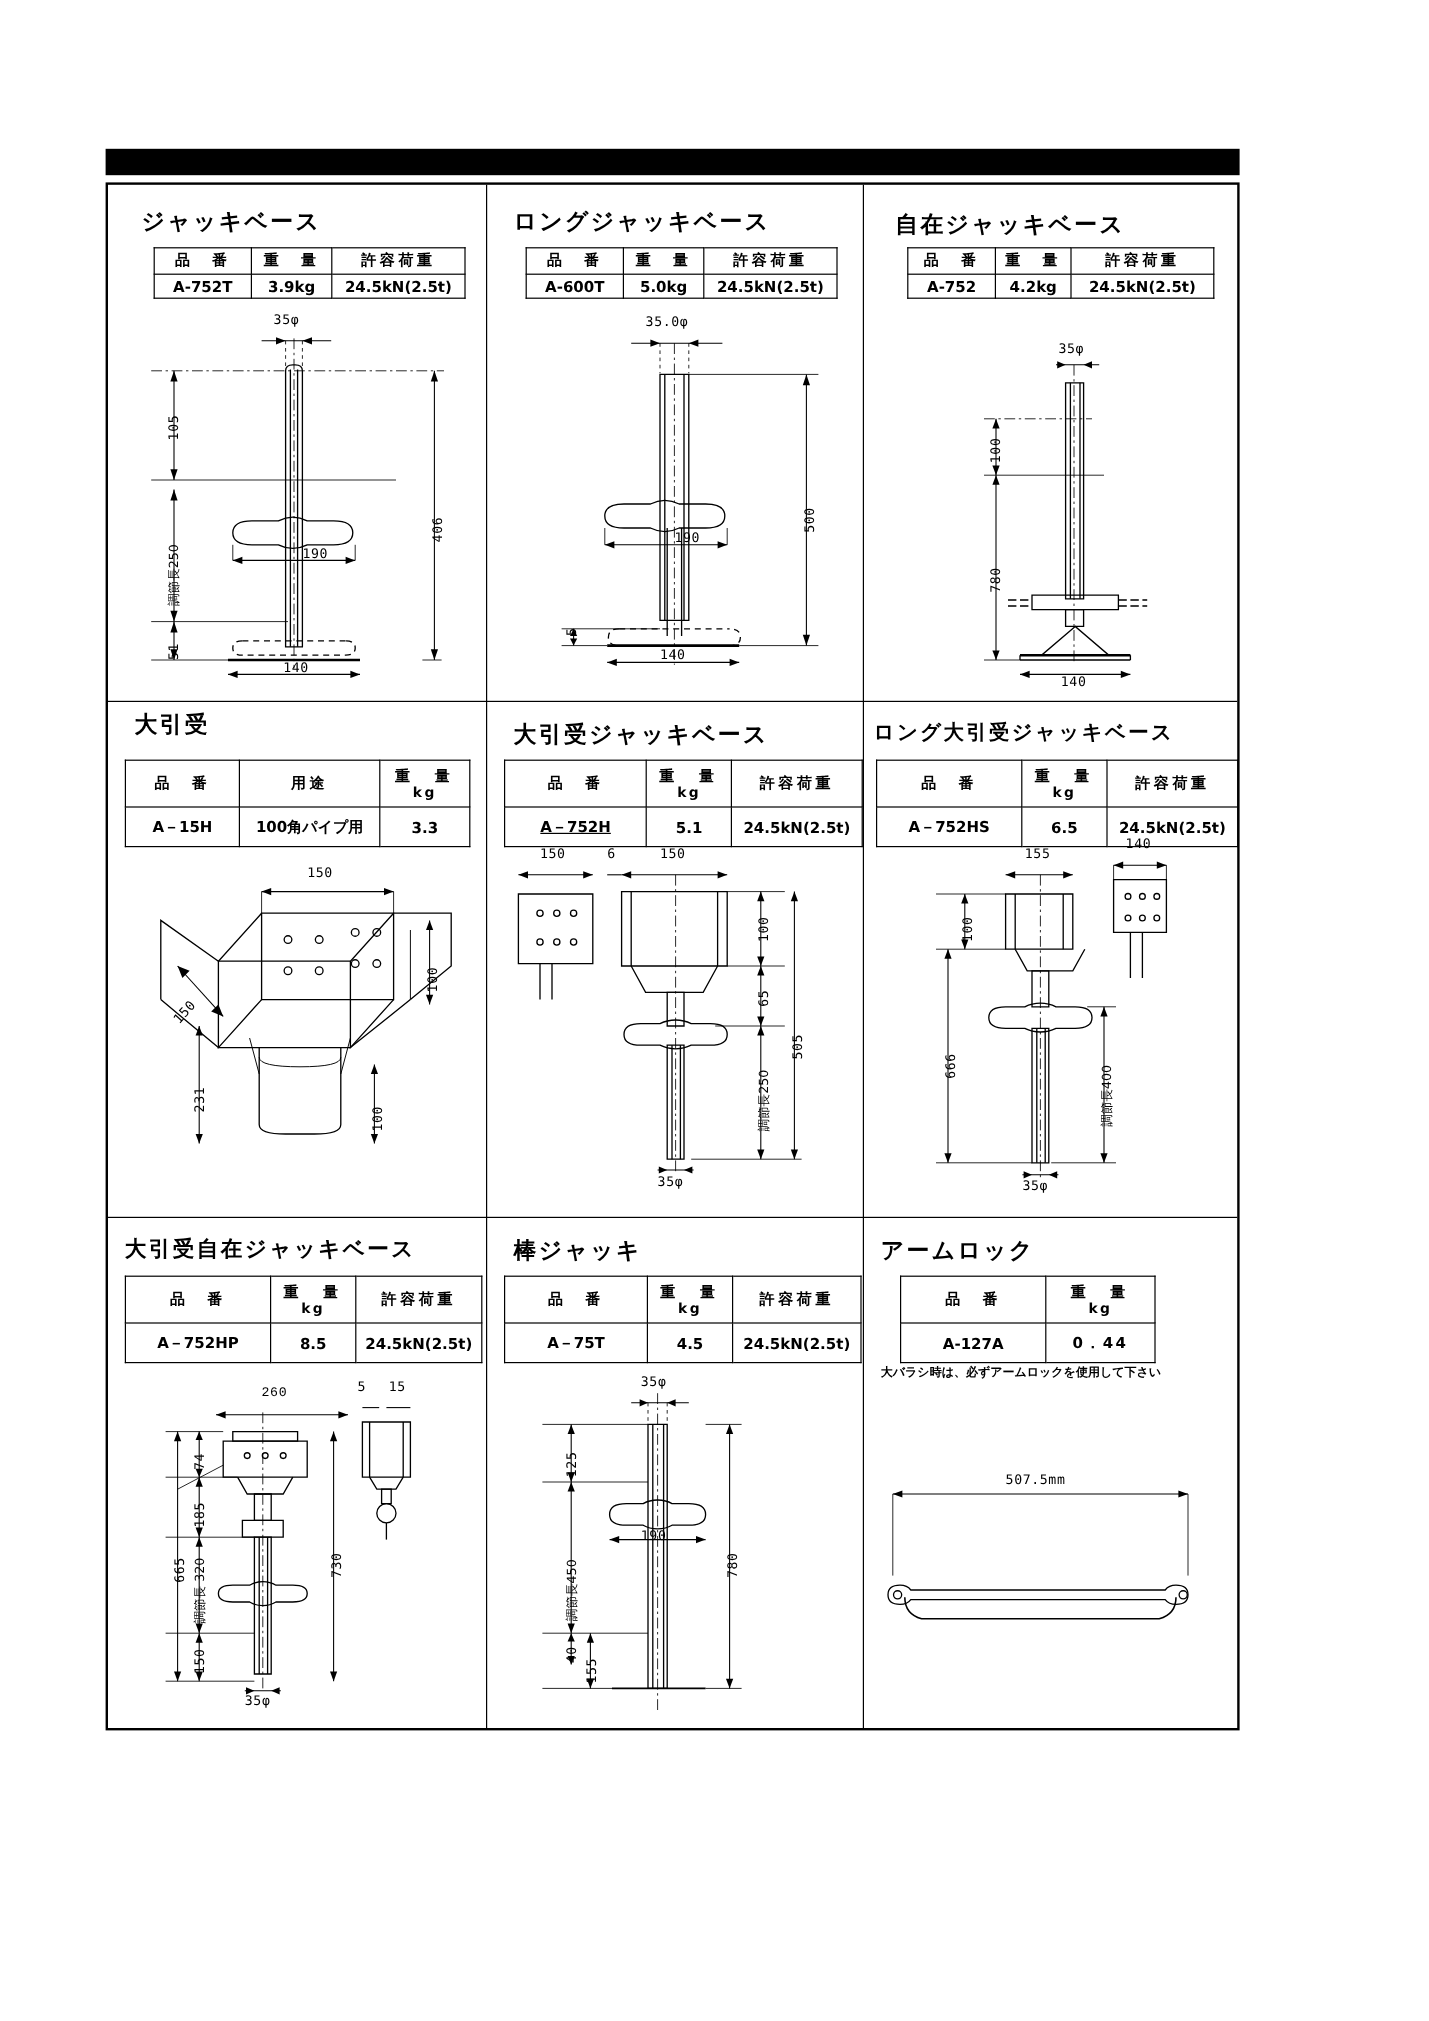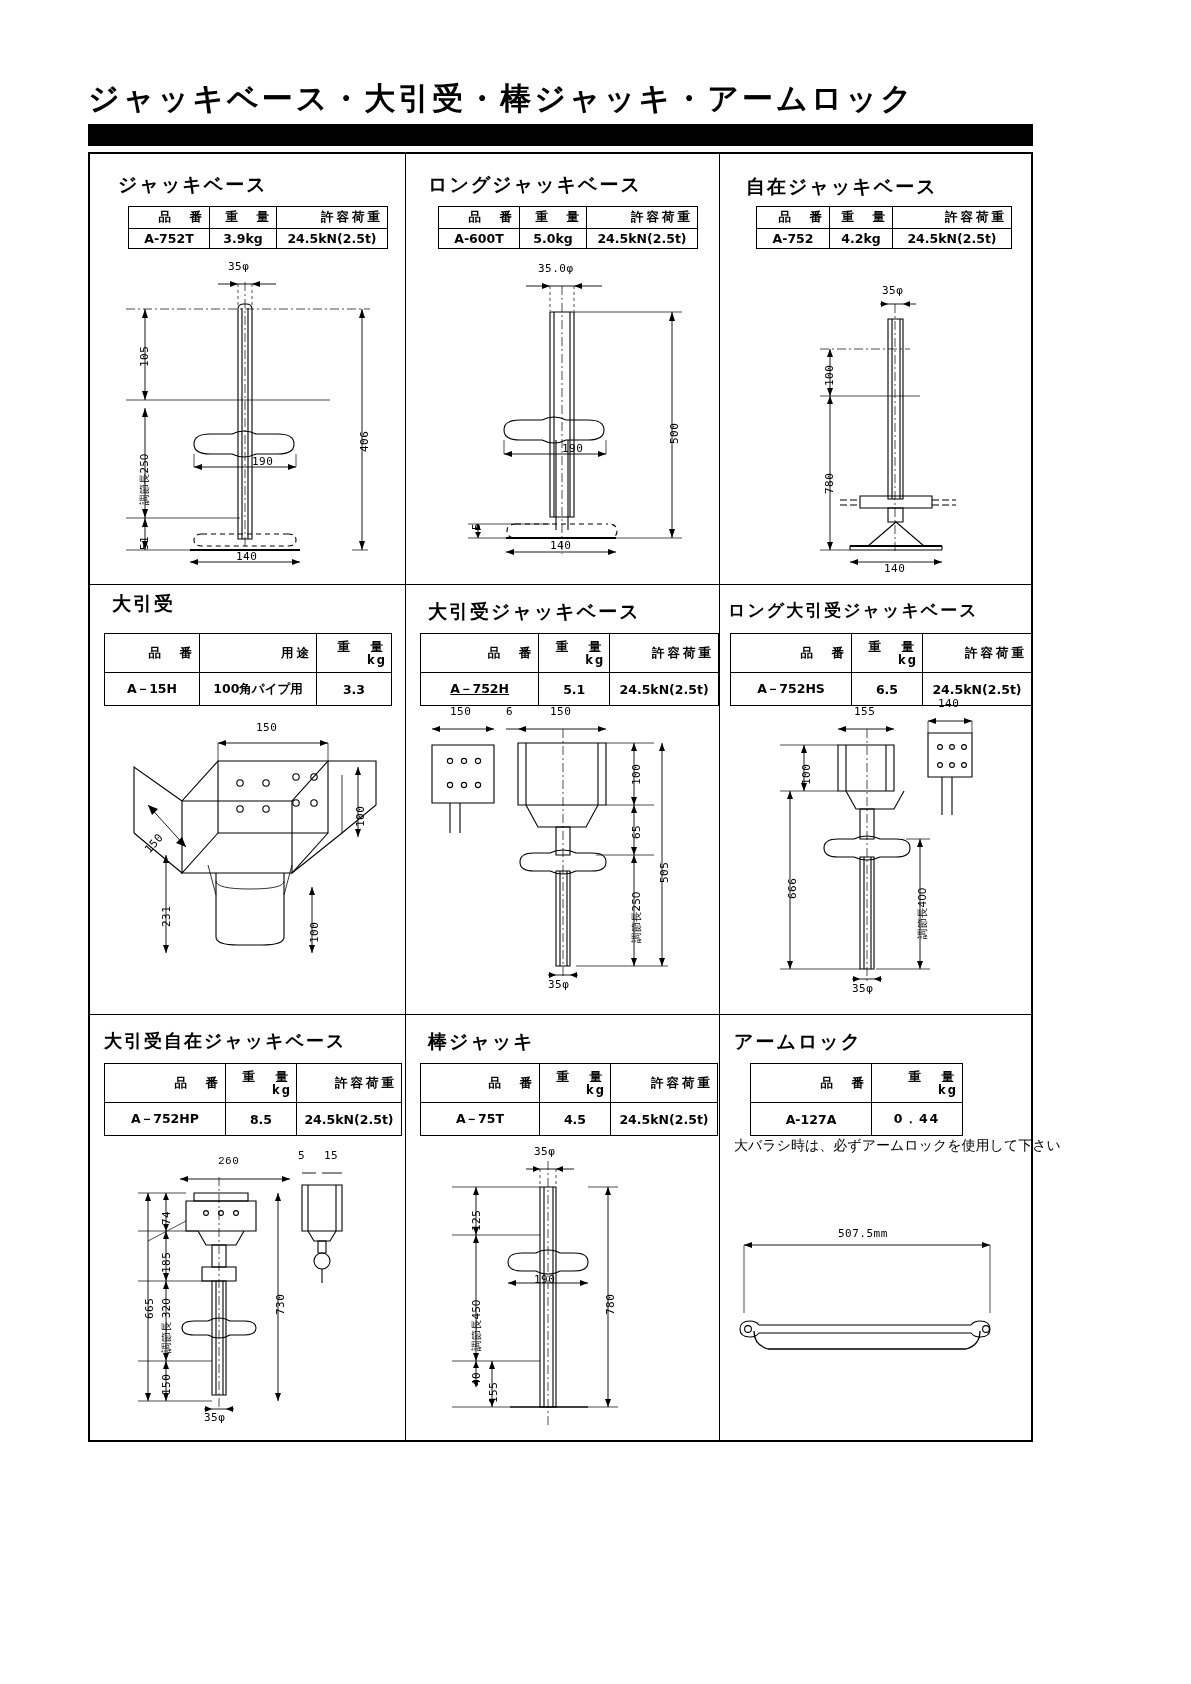--- a/index.html
+++ b/index.html
@@ -10,40 +10,39 @@
   .blackbar{position:absolute;left:88px;top:124px;width:945px;height:22px;background:#000;}
   
   .grid{position:absolute;left:88px;top:152px;width:945px;height:1290px;border:2px solid #000;box-sizing:border-box;}
   .vline{position:absolute;top:0;bottom:0;width:0;border-left:1.5px solid #000;}
   .hline{position:absolute;left:0;right:0;height:0;border-top:1.5px solid #000;}
   .cell{position:absolute;box-sizing:border-box;}
   .cap{font-size:19px;font-weight:bold;letter-spacing:2px;white-space:nowrap;}
   
   table.spec{border-collapse:collapse;font-size:12.5px;}
   table.spec td,table.spec th{border:1.4px solid #000;text-align:center;font-weight:bold;padding:2px 4px;white-space:nowrap;font-size:12.5px;}
-  table.spec th{letter-spacing:3px;text-align:right;}
+  table.spec th{letter-spacing:3px;}
   .u2{line-height:1.05;}
   .u2 .l1{display:block;letter-spacing:4px;}
   .u2 .l2{display:block;letter-spacing:2px;font-size:11.5px;}
   
   .dw{position:absolute;}
   .dim{position:absolute;font-size:11px;font-family:"DejaVu Sans Mono","Liberation Mono",monospace;white-space:nowrap;letter-spacing:0.5px;}
   .dimv{position:absolute;font-size:11px;font-family:"DejaVu Sans Mono","Liberation Mono",monospace;white-space:nowrap;
         transform-origin:0 0;transform:rotate(-90deg);letter-spacing:0.5px;}
   .dimv-jp{position:absolute;font-size:10.5px;white-space:nowrap;transform-origin:0 0;transform:rotate(-90deg);letter-spacing:0px;}
-  .note{position:absolute;font-size:14px;font-weight:normal;white-space:nowrap;letter-spacing:0px;}
+  .note{position:absolute;font-size:10px;font-weight:bold;white-space:nowrap;letter-spacing:0px;}
   .pagenum{position:absolute;left:0;right:0;top:1540px;text-align:center;font-size:17px;letter-spacing:2px;}
   svg{display:block;overflow:visible;}
 </style>
 </head>
 <body>
 
 <div class="page">
 
-  <div class="title">ジャッキベース・大引受・棒ジャッキ・アームロック</div>
   <div class="blackbar"></div>
 
   <div class="grid">
 
     <div class="vline" style="left:315px;"></div>
     <div class="vline" style="left:629px;"></div>
     <div class="hline" style="top:430px;"></div>
     <div class="hline" style="top:860px;"></div>
 
     <div class="cell" style="left:0;top:0;width:315px;height:430px;">

